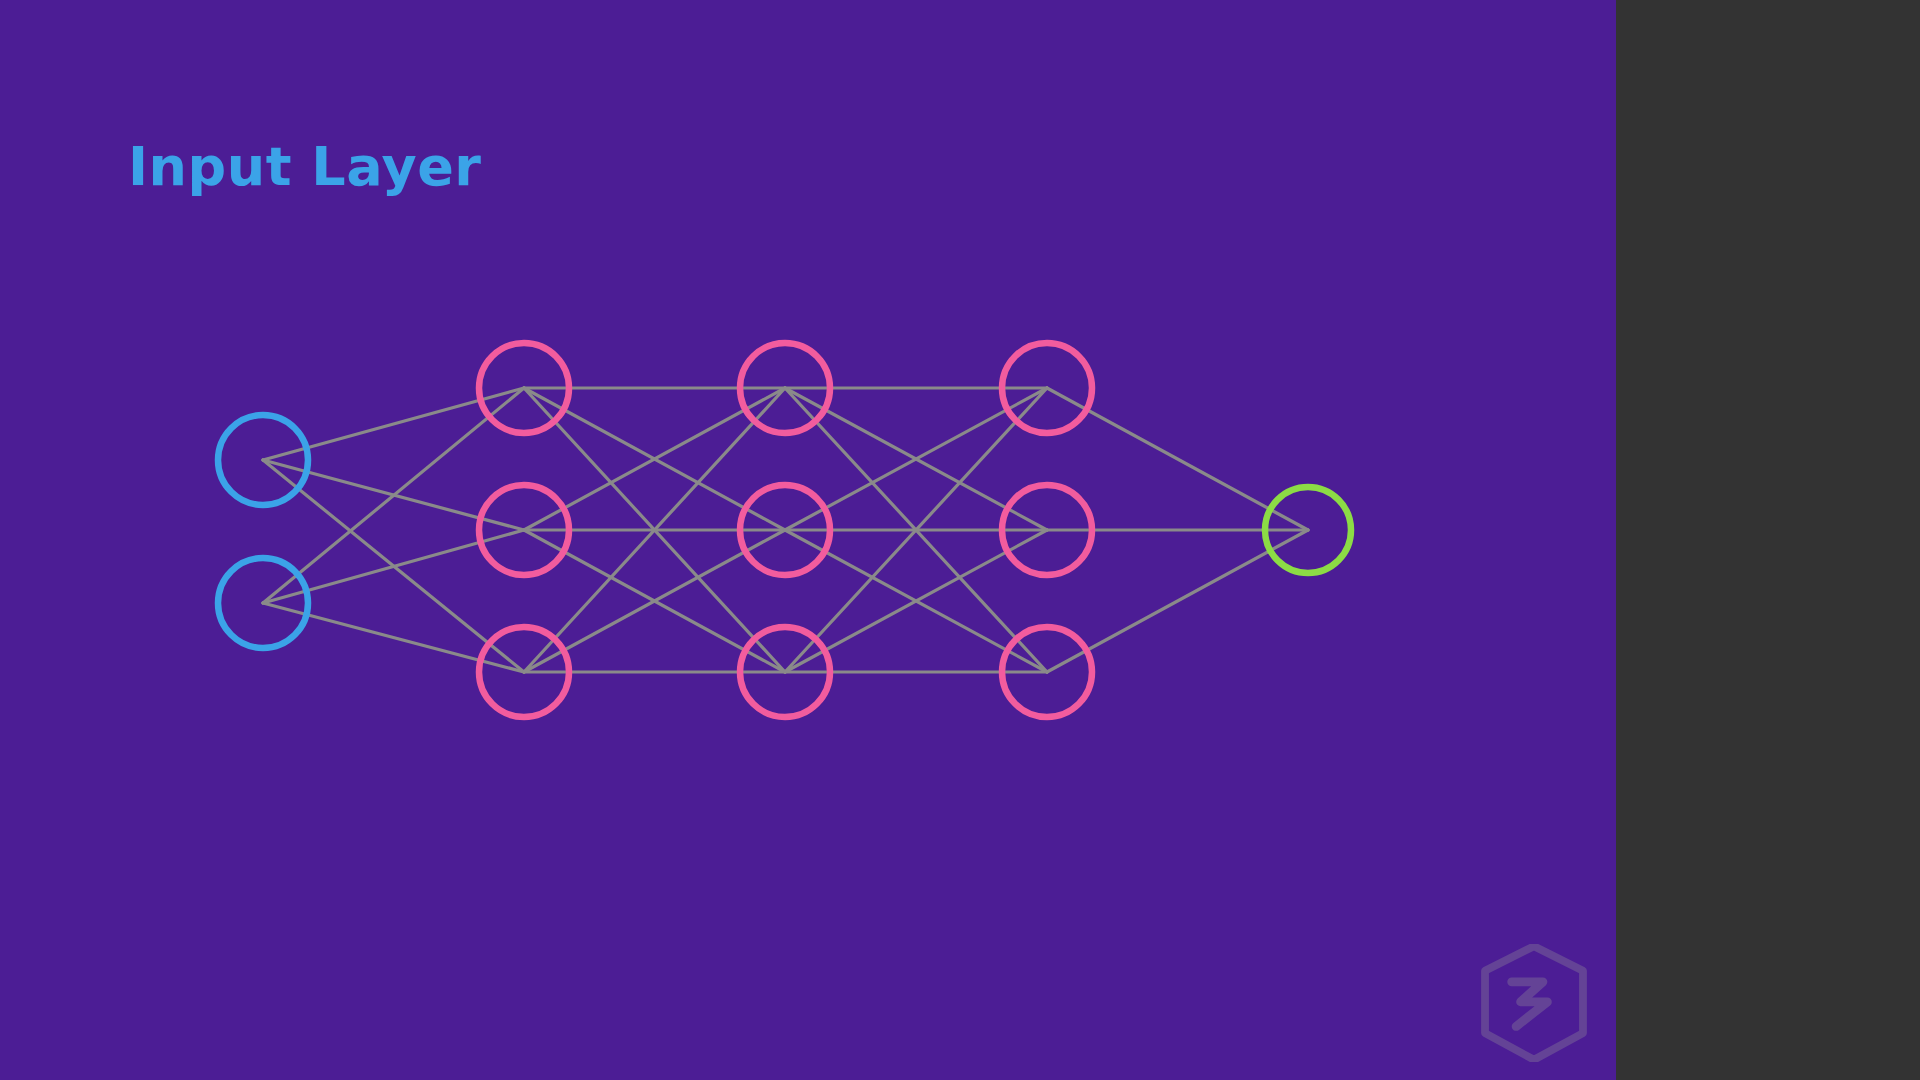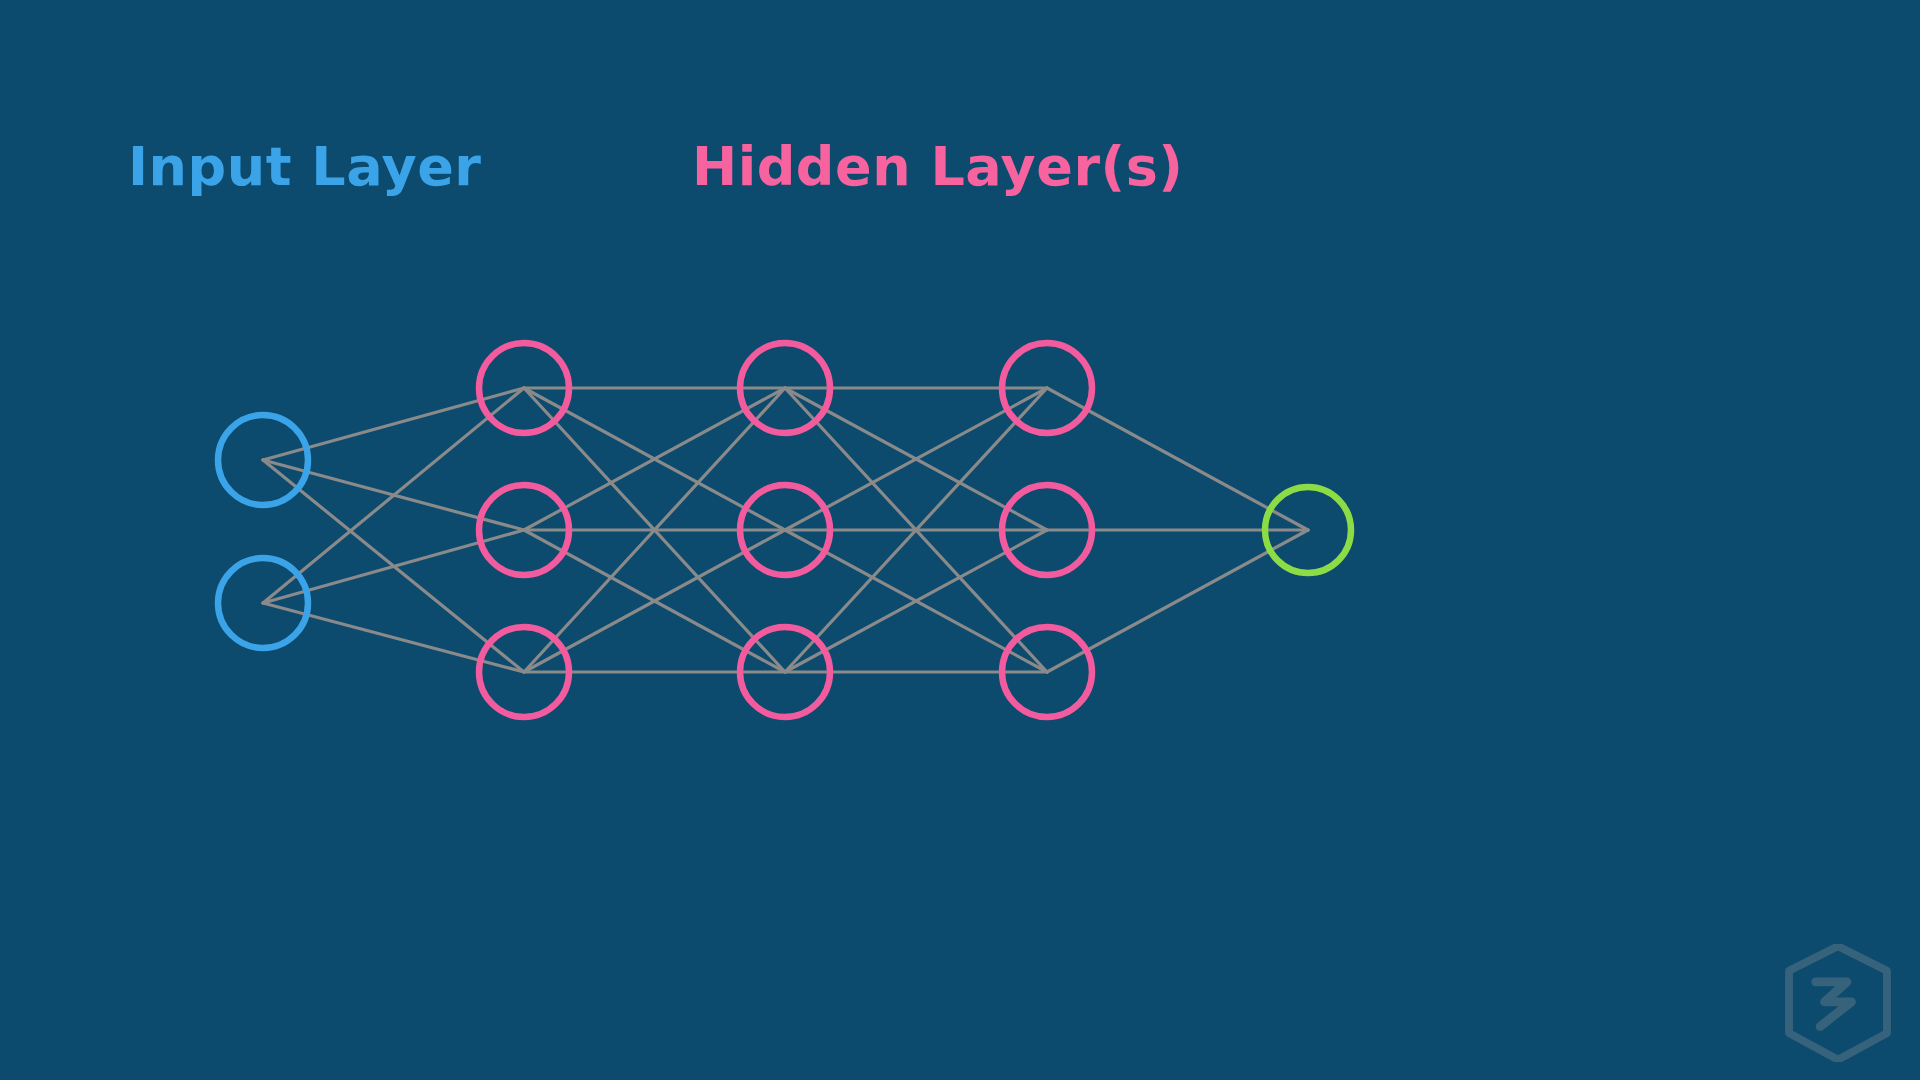--- a/index.html
+++ b/index.html
@@ -10,23 +10,23 @@
   }
   body {
     width: 1920px;
     height: 1080px;
     overflow: hidden;
     font-family: "DejaVu Sans", sans-serif;
   }
 
   #stage {
     position: relative;
-    width: 1920px;
+    width: 1616px;
     height: 1080px;
-    background: #0c4a6e;
+    background: #4c1d95;
   }
 
   
   .layer-labels {
     position: absolute;
     top: 0;
     left: 0;
     width: 1920px;
     height: 240px;
     pointer-events: none;
@@ -75,21 +75,20 @@
     pointer-events: none;
   }
 </style>
 </head>
 <body>
 
 <div id="stage">
 
   <div class="layer-labels">
     <div class="layer-label" id="label-input" style="color: rgb(59, 163, 232);">Input Layer</div>
-    <div class="layer-label" id="label-hidden" style="color: rgb(247, 99, 158);">Hidden Layer(s)</div>
   </div>
 
   <svg id="network" viewBox="0 0 1920 1080">
     <g id="edges-group">
         <line x1="263" y1="460" x2="524" y2="388" class="edge" stroke="#8a8a8a" stroke-width="3.2"></line>
         <line x1="263" y1="460" x2="524" y2="530" class="edge" stroke="#8a8a8a" stroke-width="3.2"></line>
         <line x1="263" y1="460" x2="524" y2="672" class="edge" stroke="#8a8a8a" stroke-width="3.2"></line>
         <line x1="263" y1="603" x2="524" y2="388" class="edge" stroke="#8a8a8a" stroke-width="3.2"></line>
         <line x1="263" y1="603" x2="524" y2="530" class="edge" stroke="#8a8a8a" stroke-width="3.2"></line>
         <line x1="263" y1="603" x2="524" y2="672" class="edge" stroke="#8a8a8a" stroke-width="3.2"></line>

